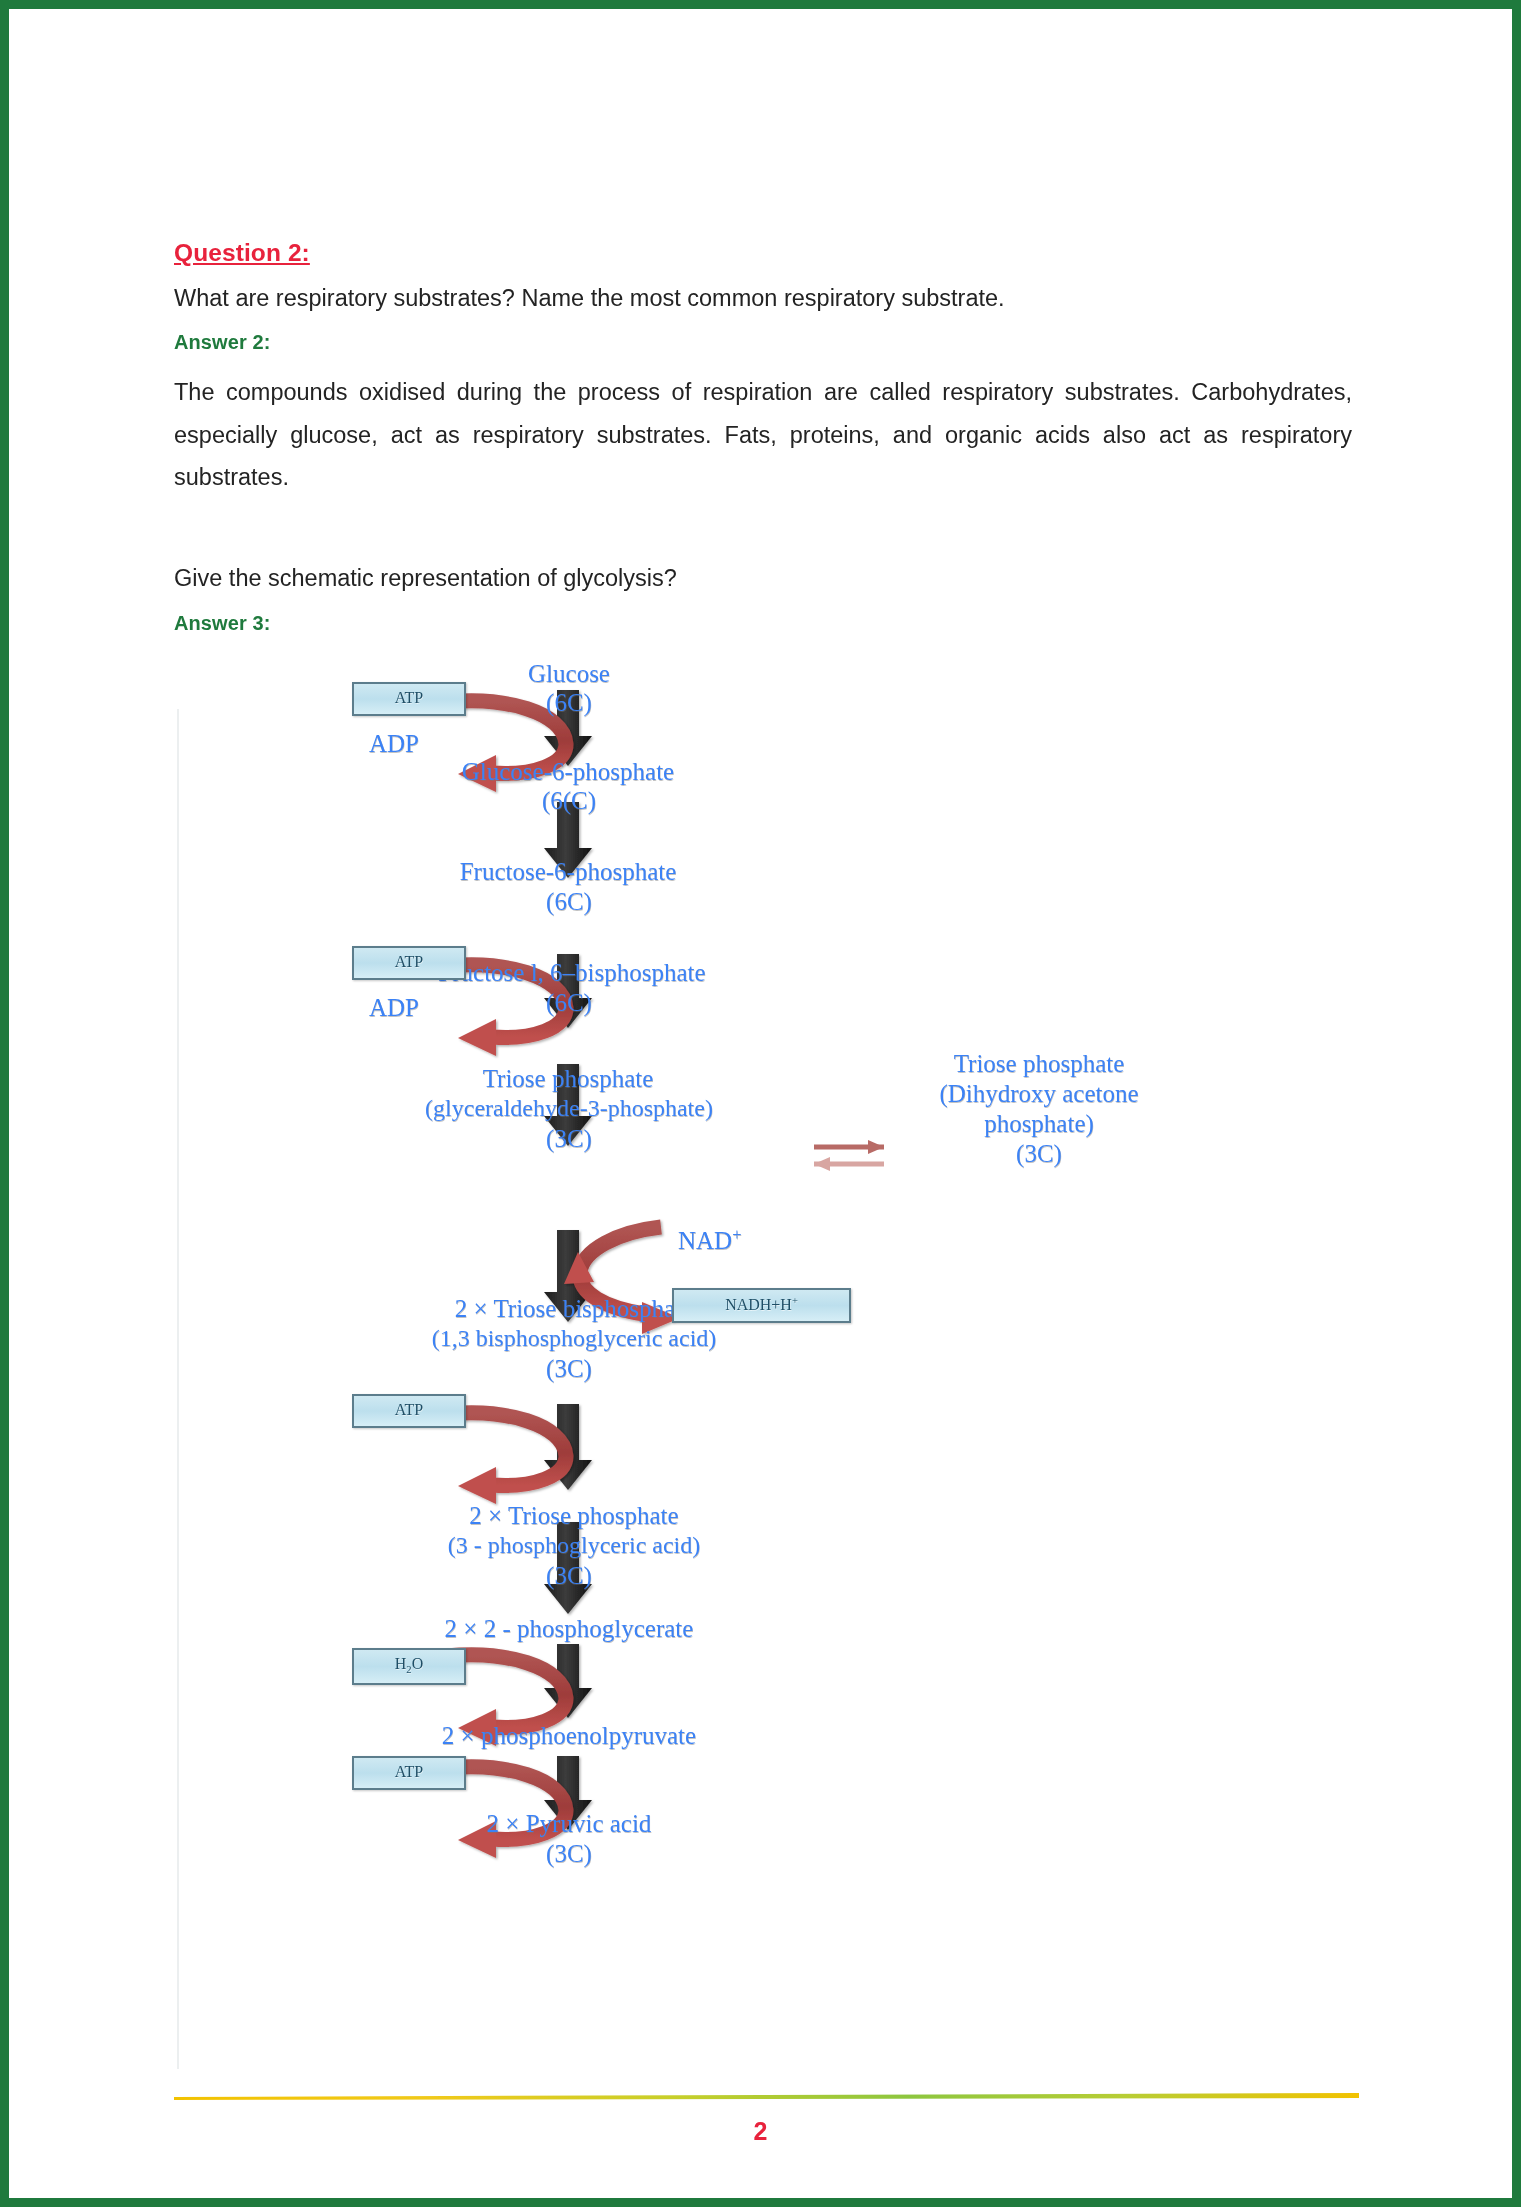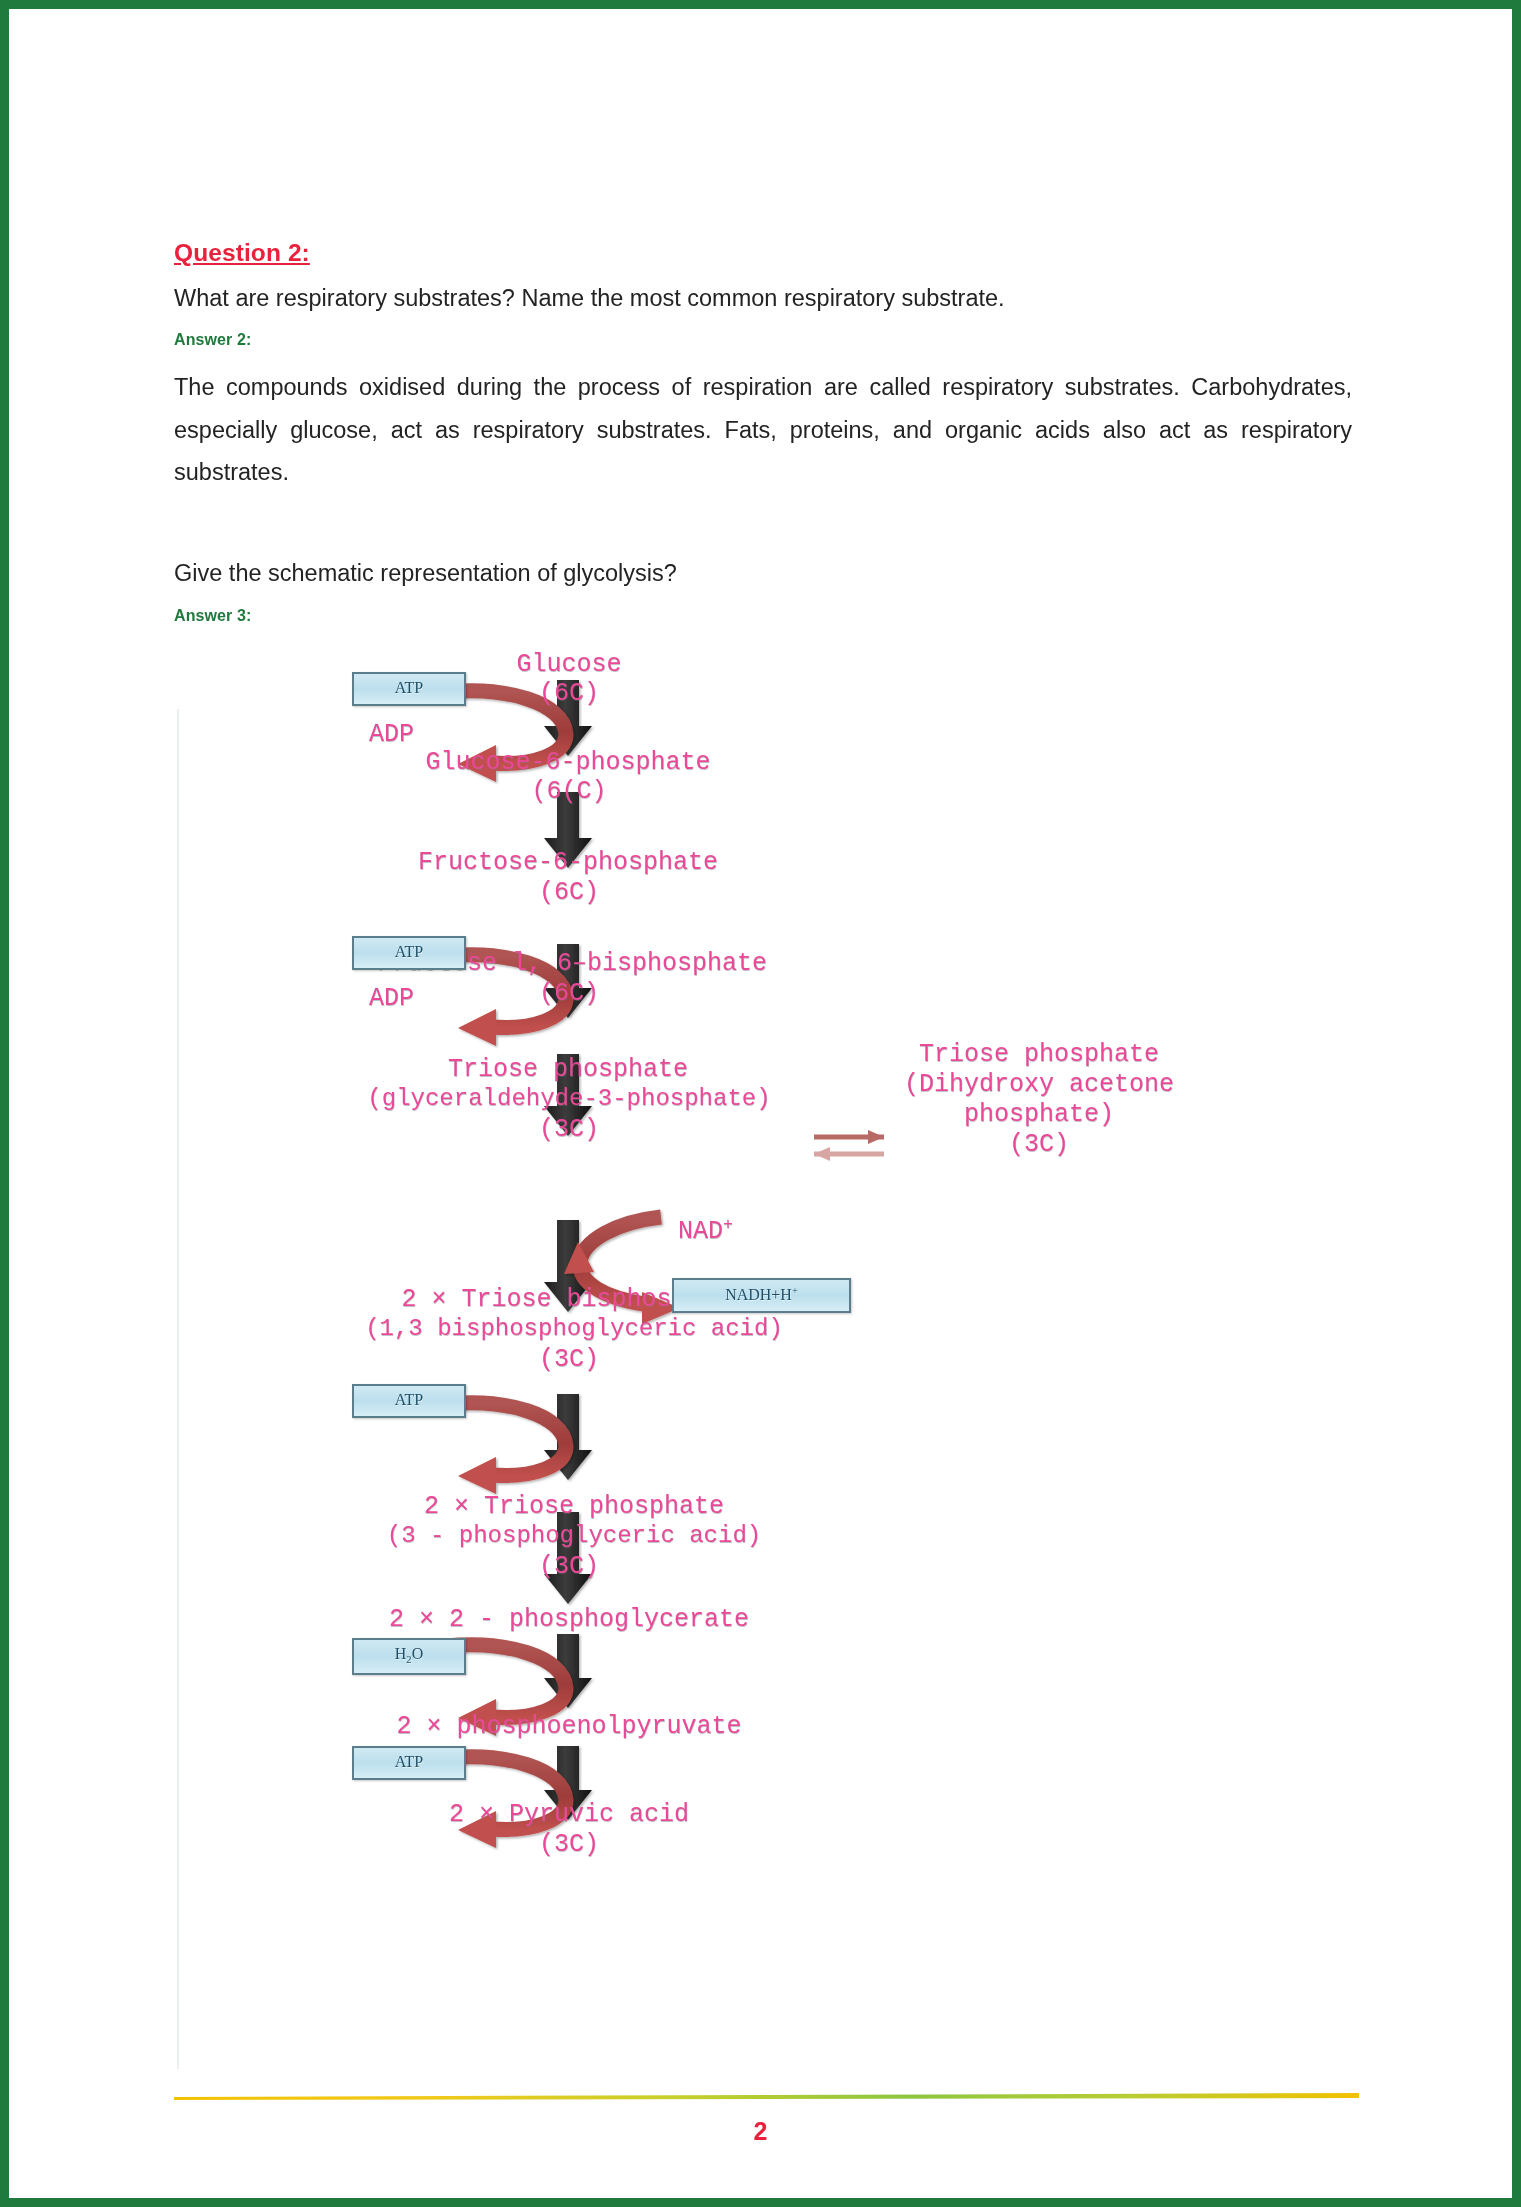--- a/index.html
+++ b/index.html
@@ -57,21 +57,21 @@
     color: #e8223c;
     font-weight: bold;
     font-size: 24.5px;
     letter-spacing: .1px;
     margin: 0 0 17px 0;
     text-decoration: underline;
   }
   .a-head {
     color: #1f7a3d;
     font-weight: bold;
-    font-size: 16px;
+    font-size: 20px;
     letter-spacing: .1px;
     margin: 0 0 17px 0;
   }
   .q-text {
     color: #232323;
     font-size: 23.5px;
     margin: 0 0 18px 0;
     line-height: 1.25;
   }
   .a-text {
@@ -88,22 +88,22 @@
   .figure {
     position: relative;
     margin: 14px 0 0 0;
     width: 1185px;
     height: 1230px;
     font-family: "Liberation Serif", serif;
     color: #4a4a4a;
   }
   .fig-label {
     position: absolute;
-    font-family: Liberation Mono, monospace;
-    color: #ec4899;
+    font-family: Liberation Serif, serif;
+    color: #3b82f6;
     text-align: center;
     white-space: nowrap;
     font-size: 25px;
     text-shadow: 0.5px 0.5px 0.6px rgba(120,120,120,.45);
   }
   .fig-label.small { font-size: 24px; }
 
   
   .box {
     position: absolute;

